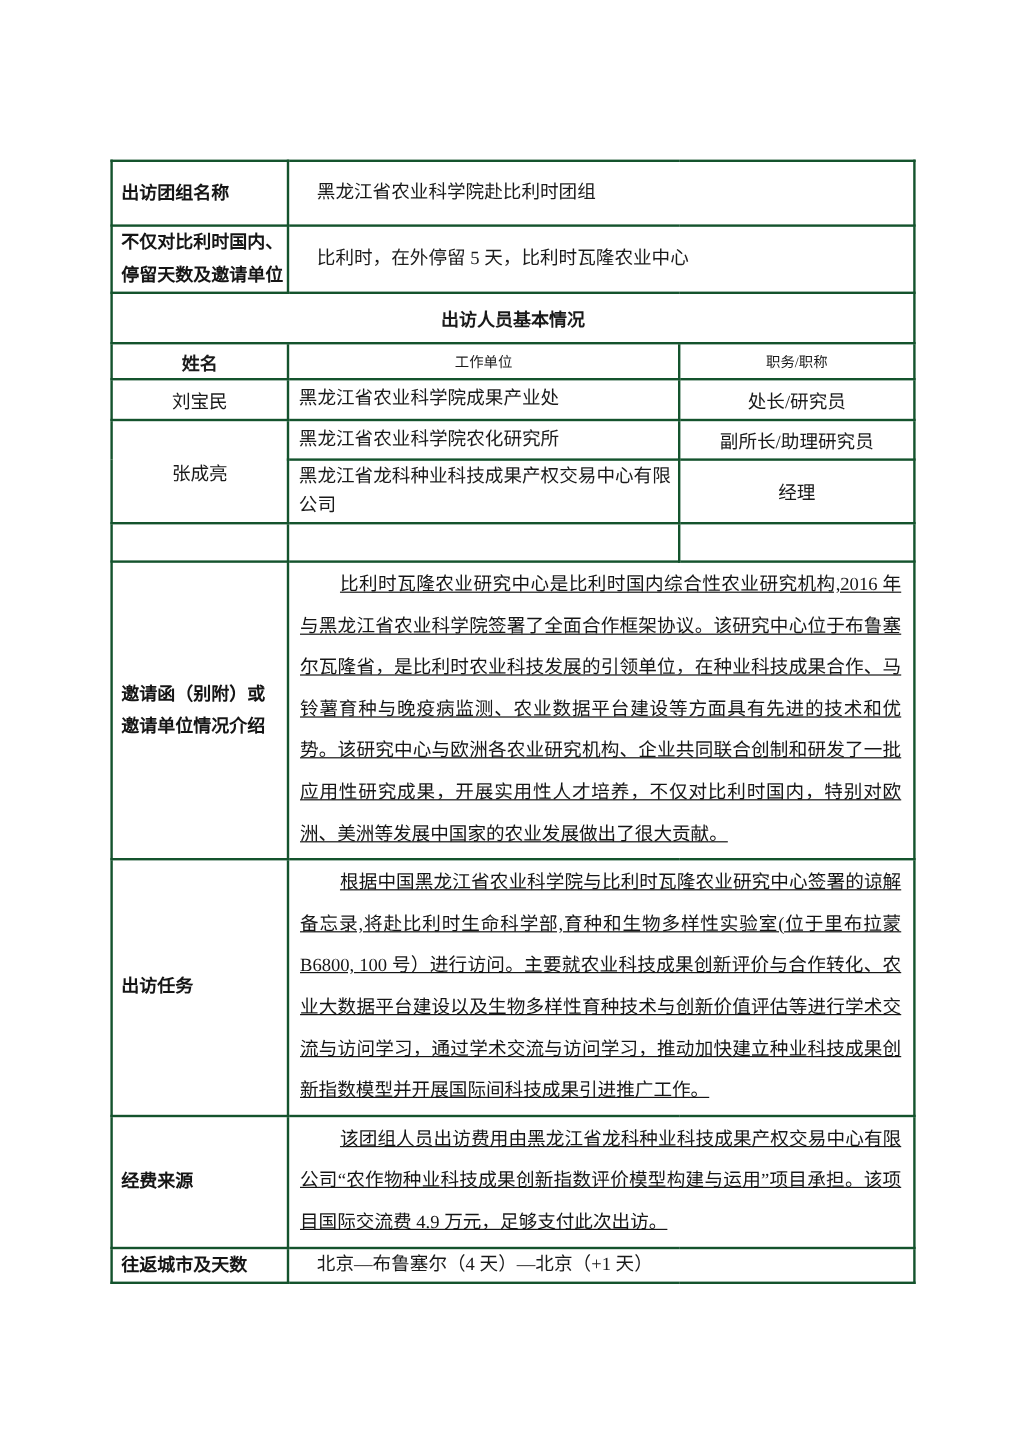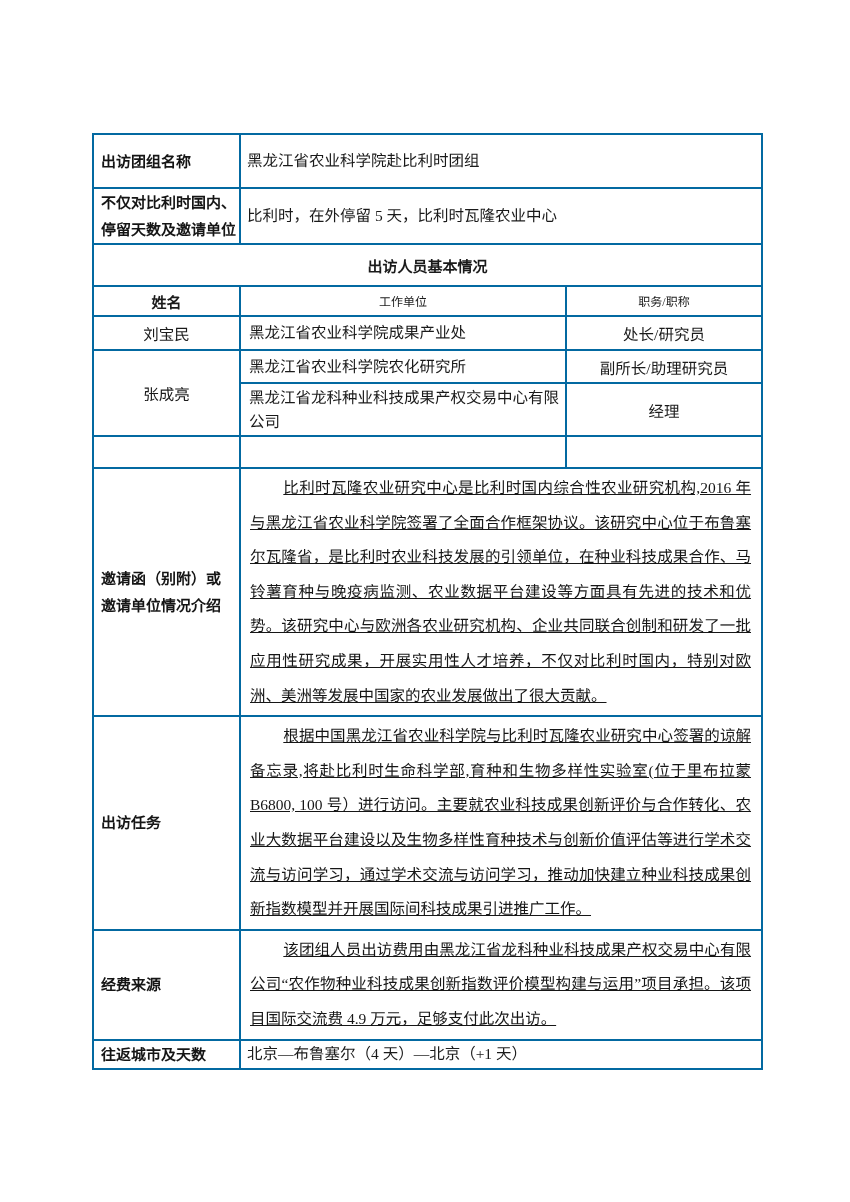--- a/index.html
+++ b/index.html
@@ -35,21 +35,21 @@
     top: 133px;
     width: 669px;
     border-collapse: collapse;
     table-layout: fixed;
   }
   col.c1 { width: 147px; }
   col.c2 { width: 326px; }
   col.c3 { width: 196px; }
 
   td {
-    border: 2px solid #0369a1;
+    border: 2px solid #14532d;
     vertical-align: middle;
     overflow: hidden;
   }
 
   
   .r-group td      { height: 54px; }
   .r-dest td       { height: 56px; }
   .r-section td    { height: 42px; }
   .r-cols td       { height: 30px; }
   .r-m1 td         { height: 34px; }
@@ -67,21 +67,21 @@
     font-size: 15px;
     line-height: 27px;
     padding-left: 7px;
     padding-right: 2px;
     color: #151515;
   }
   .label-invitation { padding-right: 9px; }
 
   .value-cell {
     font-size: 15.5px;
-    padding-left: 6px;
+    padding-left: 23px;
     padding-right: 4px;
     line-height: 24px;
   }
 
   .section-cell {
     font-family: "Liberation Sans", "DejaVu Sans", sans-serif;
     font-weight: bold;
     font-size: 15px;
     text-align: center;
   }

